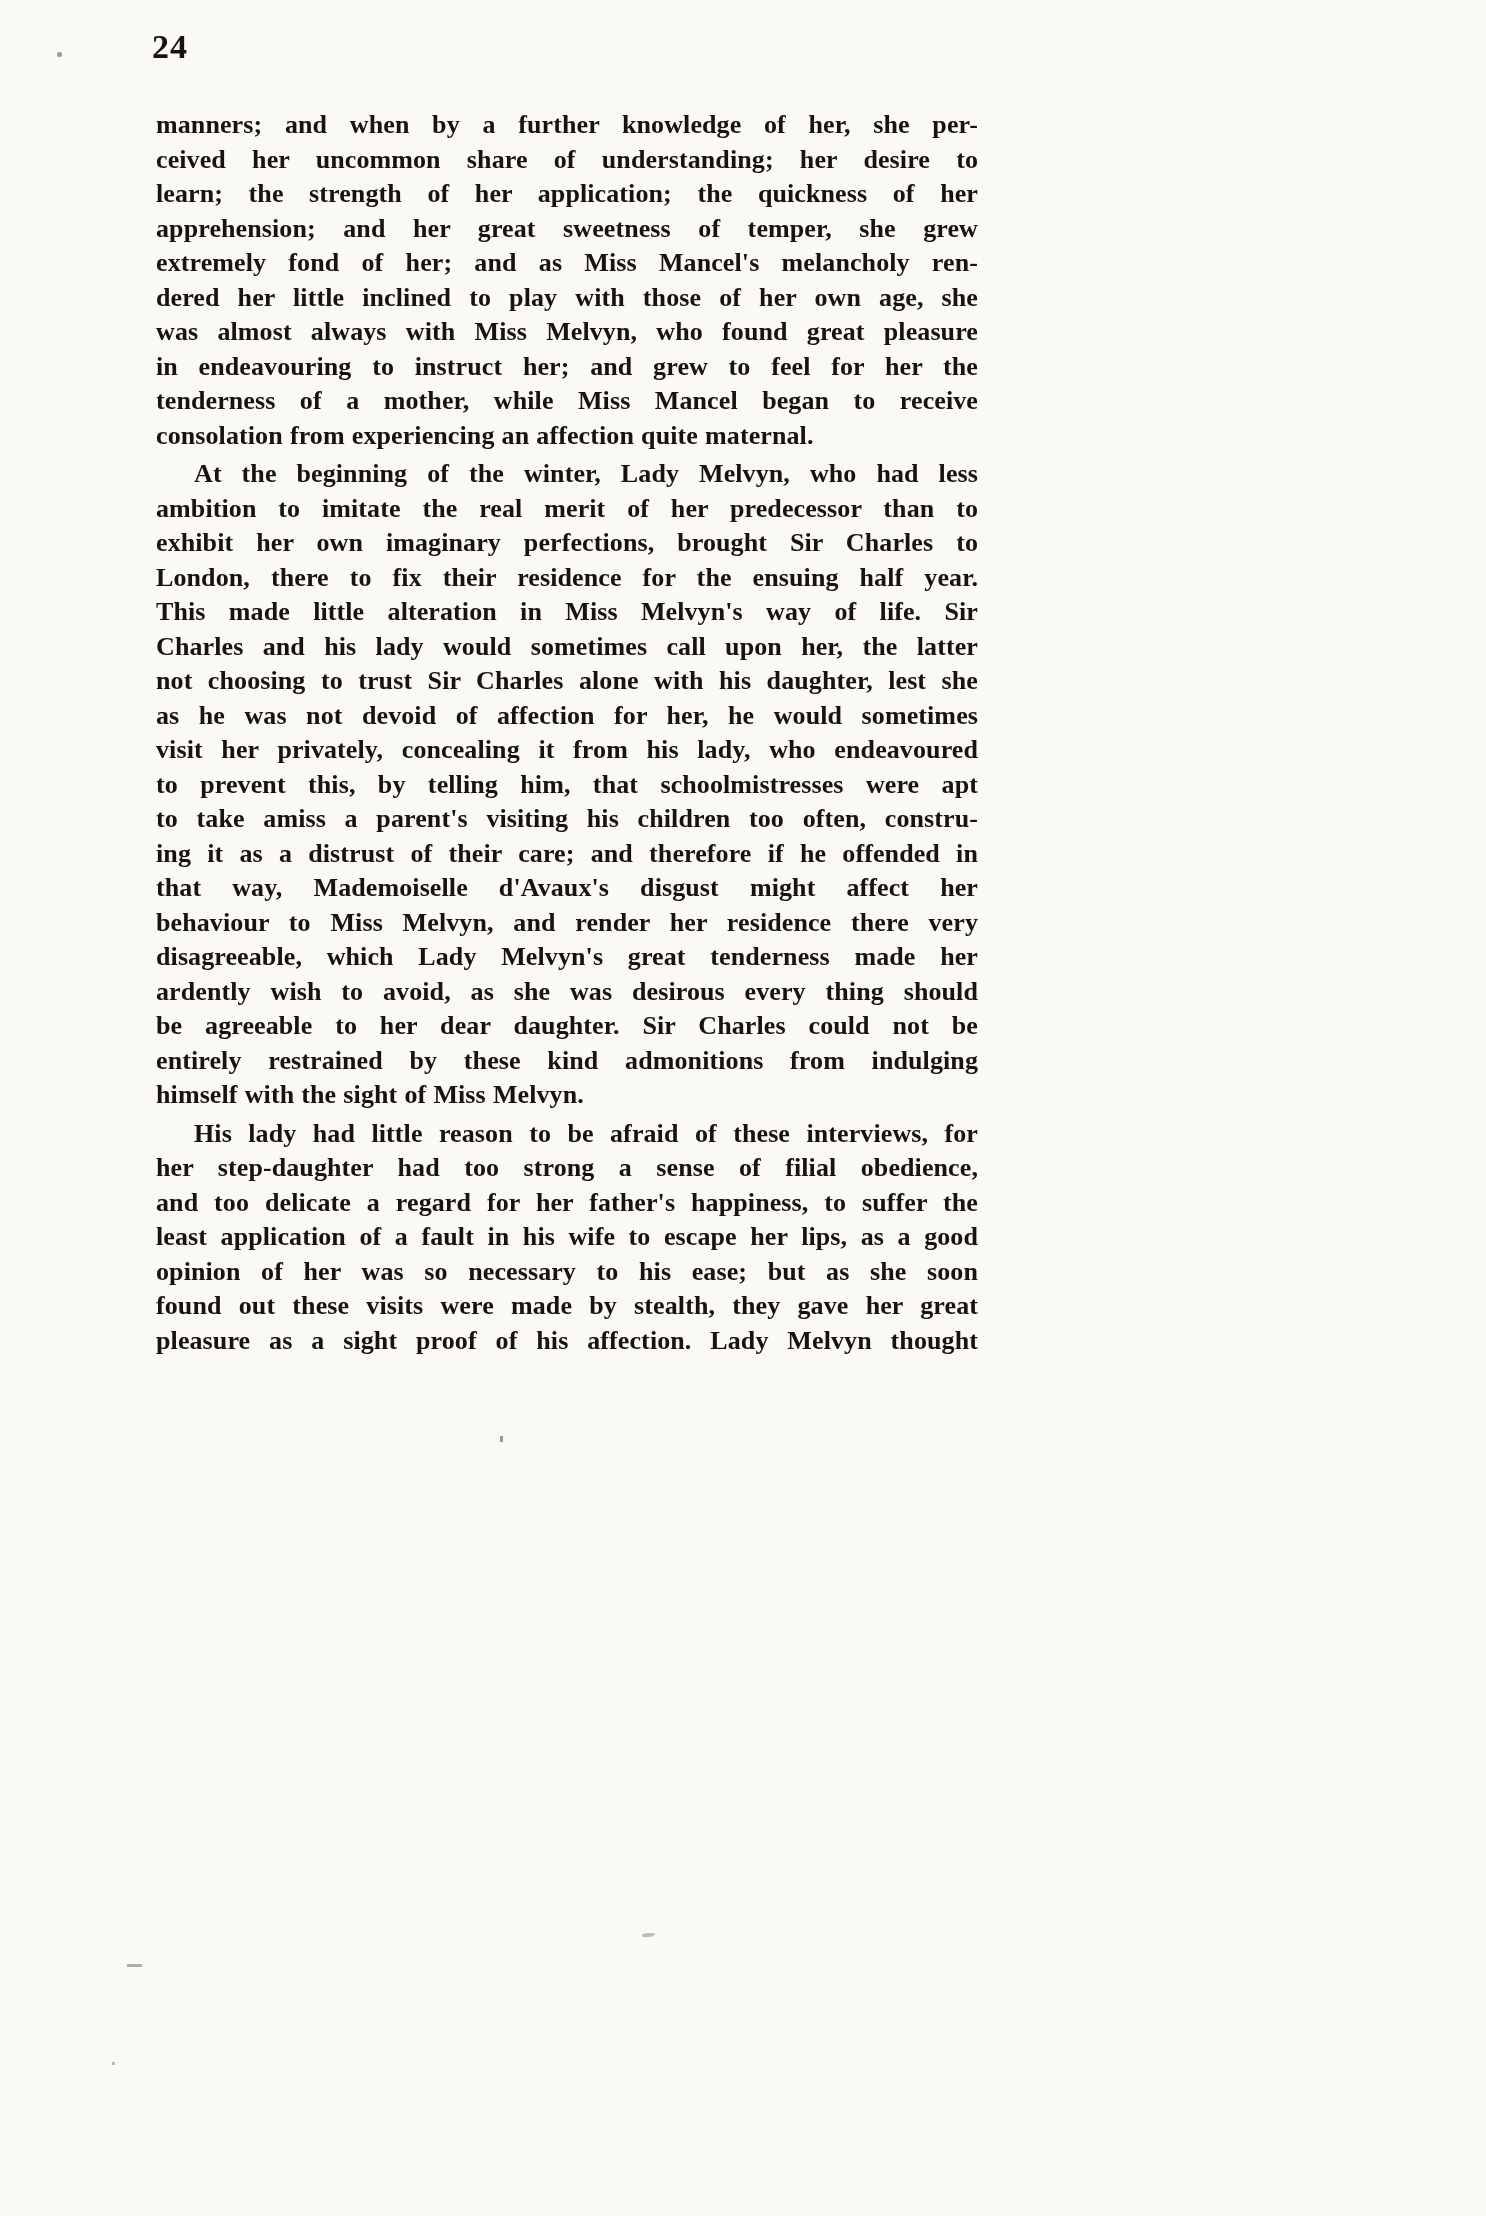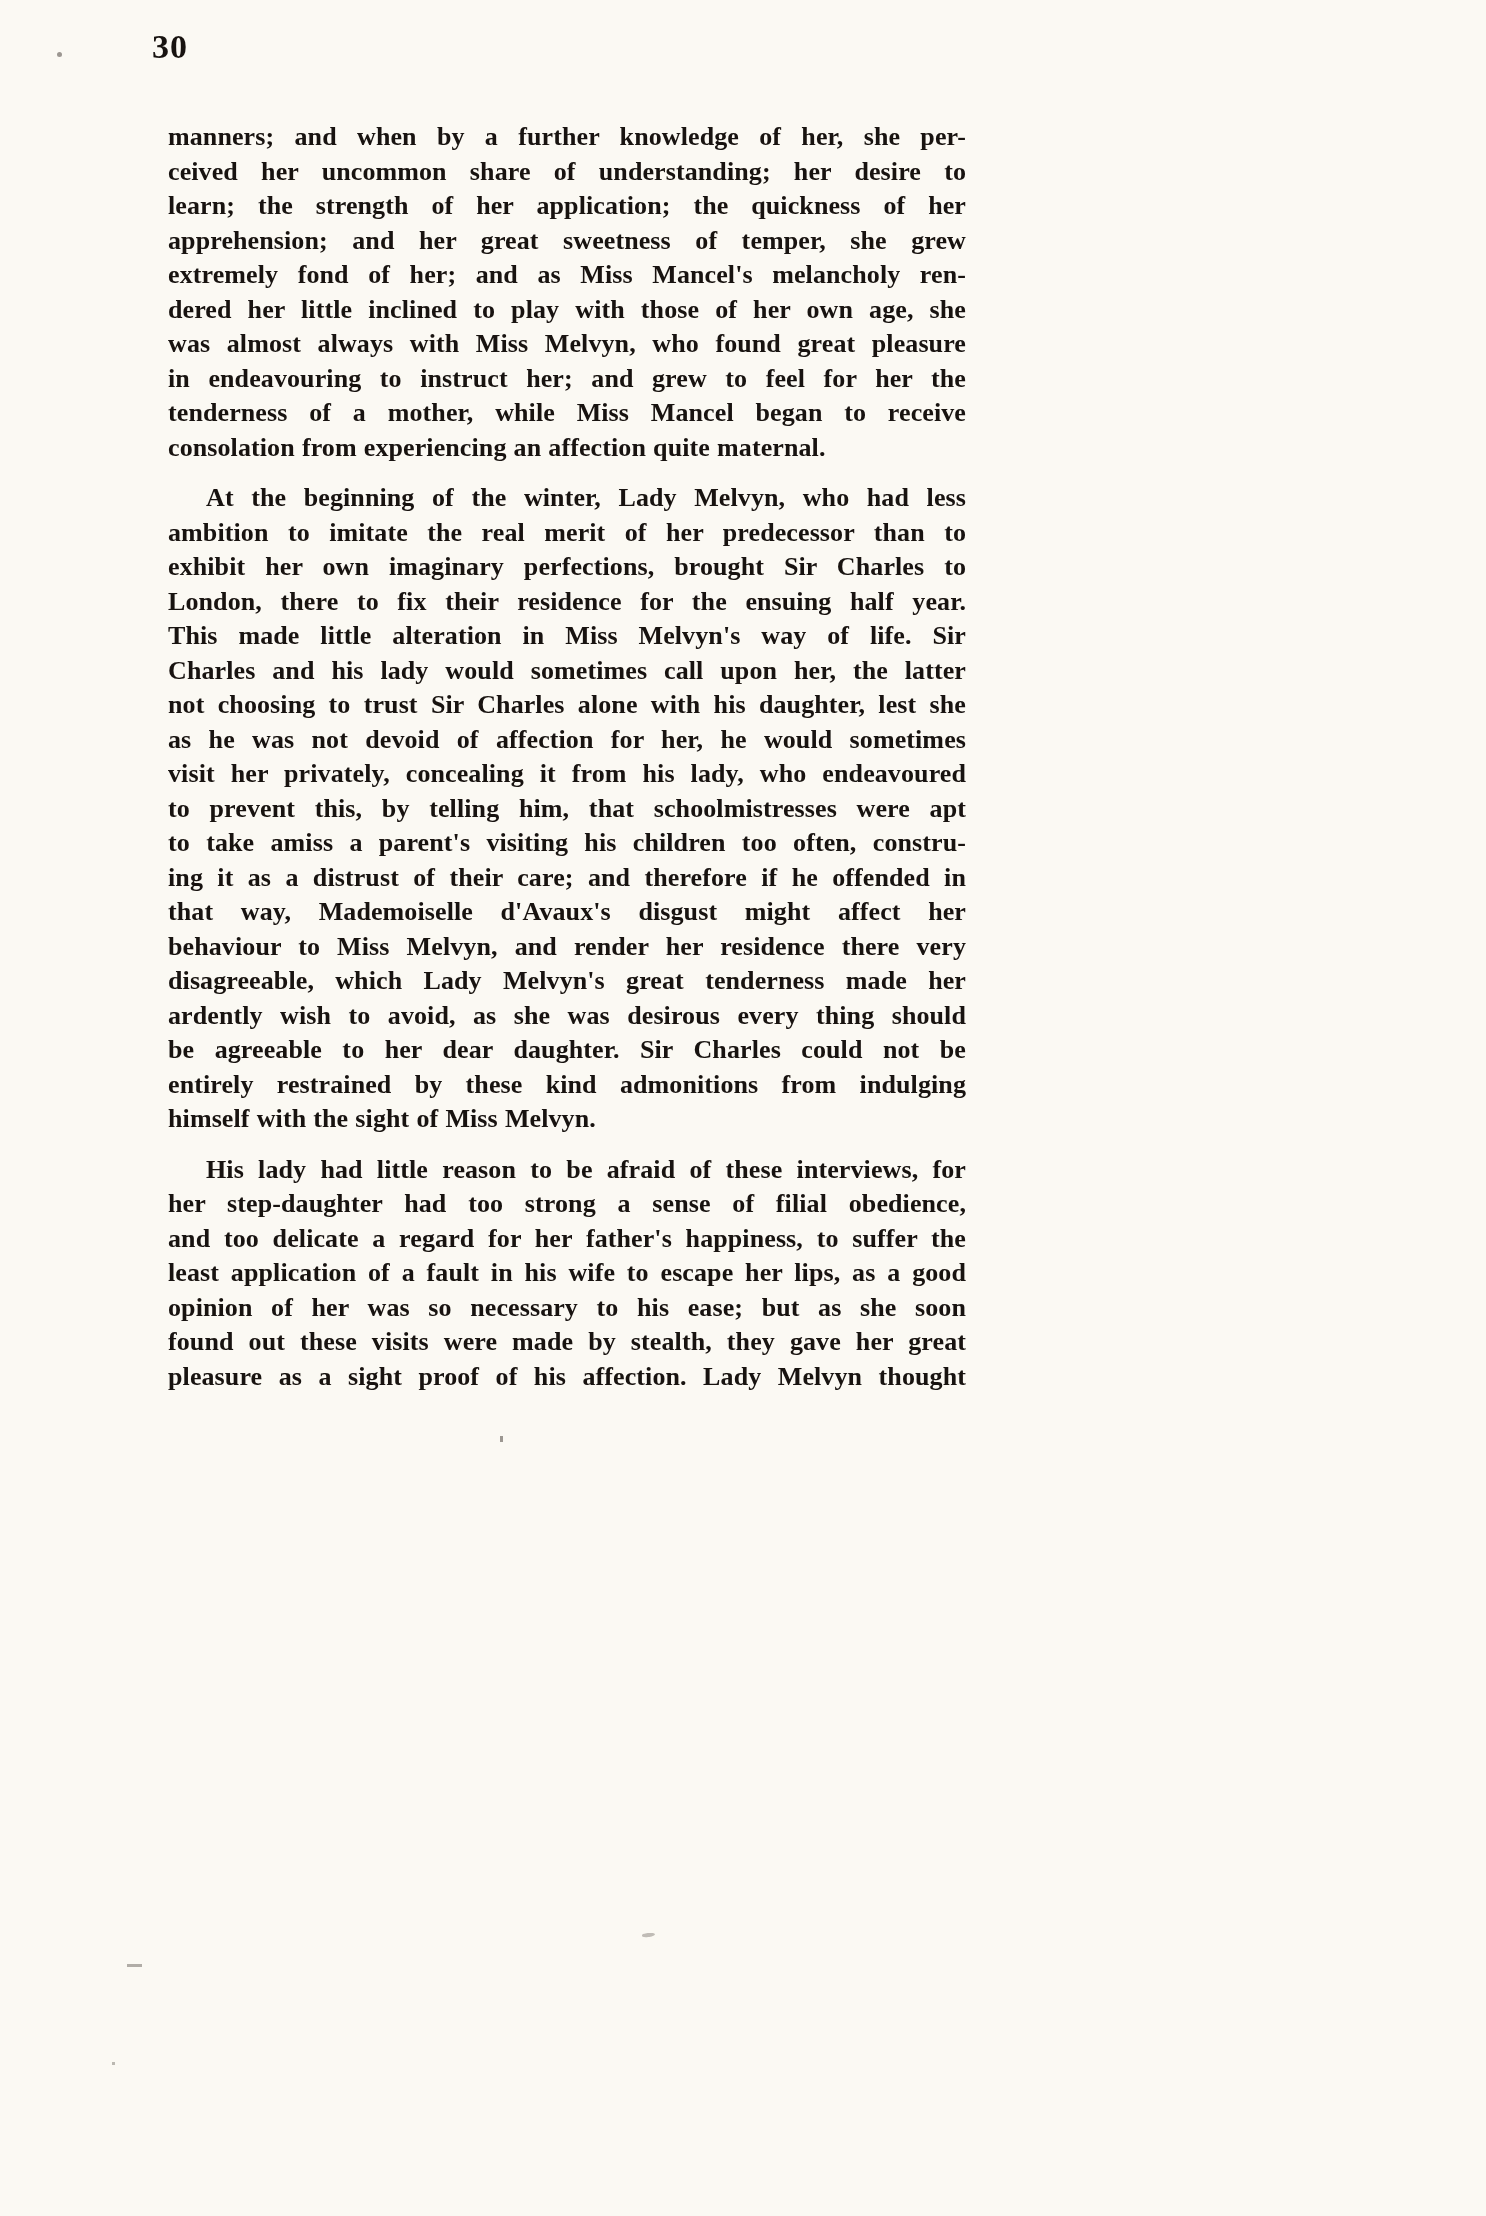--- a/index.html
+++ b/index.html
@@ -27,21 +27,21 @@
     font-weight: 700;
     letter-spacing: 1px;
   }
   .text-block {
     position: absolute;
     left: 152px;
     top: 104px;
     width: 830px;
   }
   .para {
-    margin: 16px;
+    margin: 4px;
     padding: 0;
   }
   .line {
     font-size: 26px;
     font-weight: 700;
     line-height: 34.5px;
     height: 34.5px;
     white-space: nowrap;
     text-align: justify;
     text-align-last: justify;
@@ -63,21 +63,21 @@
   .a1 { left: 57px;  top: 52px;   width: 5px;  height: 5px; }
   .a2 { left: 127px; top: 1964px; width: 15px; height: 3px; background: rgba(40,32,26,0.35); }
   .a3 { left: 500px; top: 1436px; width: 3px;  height: 6px; }
   .a4 { left: 642px; top: 1933px; width: 13px; height: 4px; background: rgba(40,32,26,0.28); border-radius: 40% 60% 50% 50%; transform: rotate(-8deg); }
   .a5 { left: 112px; top: 2062px; width: 3px;  height: 3px; background: rgba(40,32,26,0.3); }
 </style>
 </head>
 <body>
 
 <div class="page">
-  <div class="page-number">30</div>
+  <div class="page-number">24</div>
 
   <div class="text-block">
       <div class="para">
         <div class="line">manners; and when by a further knowledge of her, she per-</div>
         <div class="line">ceived her uncommon share of understanding; her desire to</div>
         <div class="line">learn; the strength of her application; the quickness of her</div>
         <div class="line">apprehension; and her great sweetness of temper, she grew</div>
         <div class="line">extremely fond of her; and as Miss Mancel's melancholy ren-</div>
         <div class="line">dered her little inclined to play with those of her own age, she</div>
         <div class="line">was almost always with Miss Melvyn, who found great pleasure</div>

